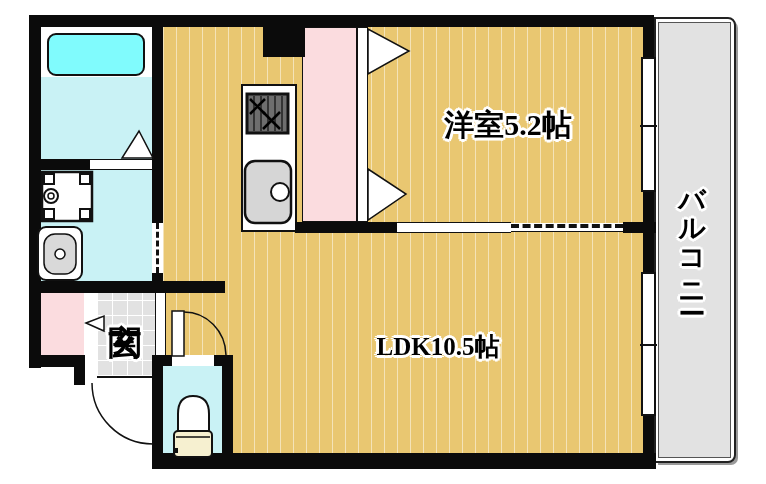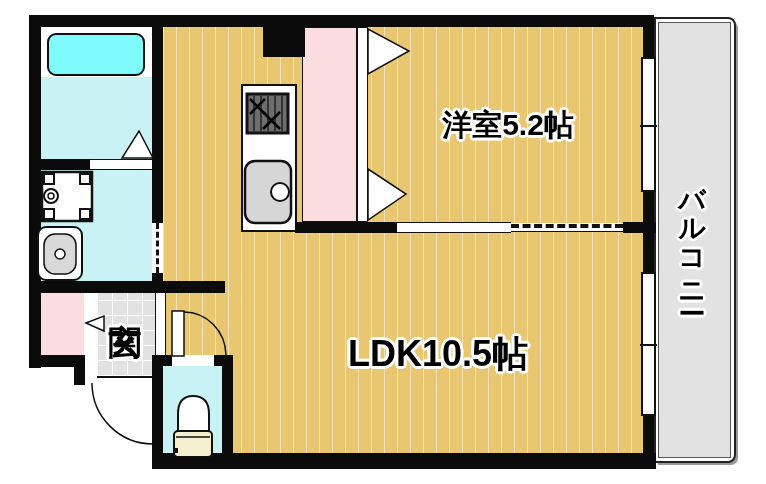--- a/index.html
+++ b/index.html
@@ -1,17 +1,17 @@
 <!DOCTYPE html>
 <html><head>
 <meta charset="utf-8">
 <style>
   html,body{margin:0;padding:0;background:#fff;}
   .stage{position:relative;width:766px;height:484px;background:#fff;overflow:hidden;
-         font-family:Liberation Sans, sans-serif;}
+         font-family:Liberation Serif, serif;}
   .wall{position:absolute;background:#0b0b0b;}
   .floor-wood{position:absolute;background:#e9c771;
     background-image:repeating-linear-gradient(90deg,rgba(255,255,255,.5) 0 1px,transparent 1px 13px);}
   .floor-water{position:absolute;background:#c9f2f5;}
   .room-white{position:absolute;background:#ffffff;}
   .floor-pink{position:absolute;background:#fbdcdf;}
   .tile{position:absolute;background:#e2e2e2;
     background-image:repeating-linear-gradient(0deg,#fff 0 1px,transparent 1px 15px),
                      repeating-linear-gradient(90deg,#fff 0 1px,transparent 1px 15px);
     border-bottom:2px solid #111;}
@@ -140,17 +140,17 @@
       <path d="M178,441 L178,414 Q178,396 193,396 Q209,396 209,414 L209,441 Z" fill="#fff" stroke="#111" stroke-width="2"></path>
       <rect x="174" y="431" width="38" height="26" rx="4" fill="#f6f0d0" stroke="#111" stroke-width="2"></rect>
       <line x1="176" y1="437" x2="210" y2="437" stroke="#111" stroke-width="1.5"></line>
       <rect x="174" y="448" width="4" height="5" fill="#111"></rect>
     </g>
 
     <path d="M92,383 A61,61 0 0 0 153,444" fill="none" stroke="#111" stroke-width="1.5"></path>
   </svg>
 
   <div class="label" style="left:398px;top:105px;width:220px;text-align:center;font-size:30px;">洋室5.2帖</div>
-  <div class="label" style="left:320px;top:330px;width:236px;text-align:center;font-size:36px;">LDK10.5帖</div>
+  <div class="label" style="left:320px;top:330px;width:236px;text-align:center;font-size:25px;">LDK10.5帖</div>
   <div class="label vtext" style="left:674px;top:168px;font-size:27px;letter-spacing:2px;">バルコニー</div>
   <div class="label vtext" style="left:102px;top:297px;font-size:33px;letter-spacing:4px;">玄関</div>
 
 </div>
 
 </body></html>

